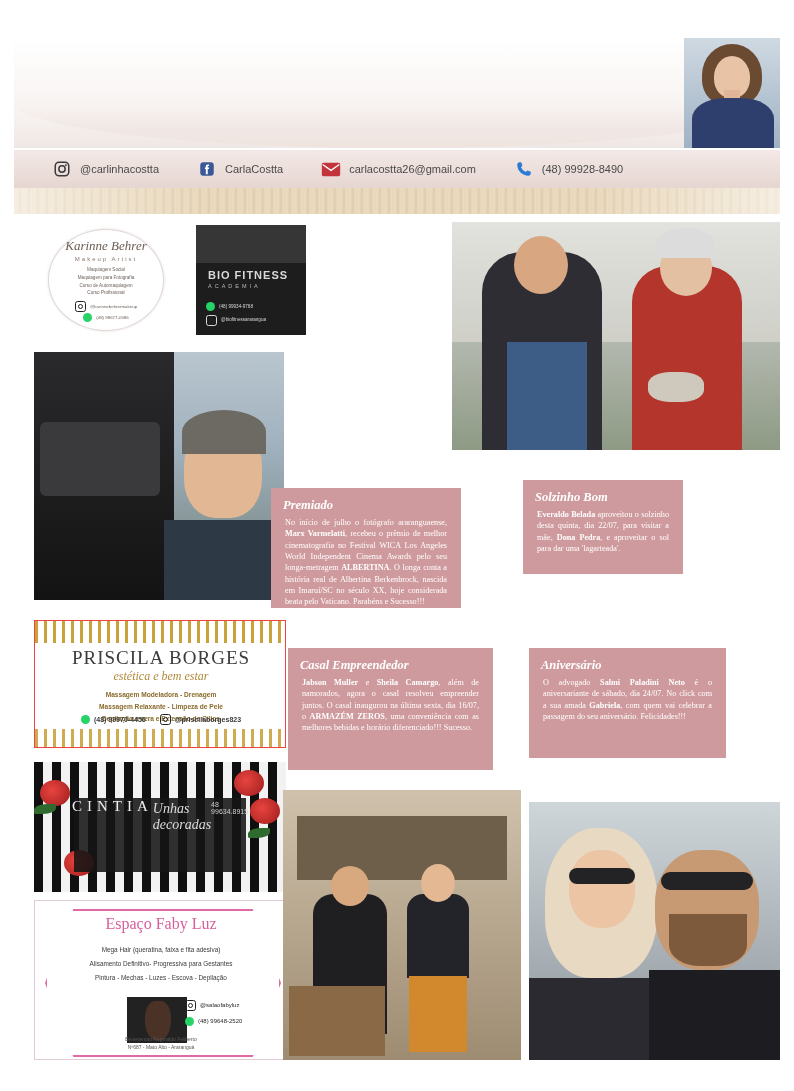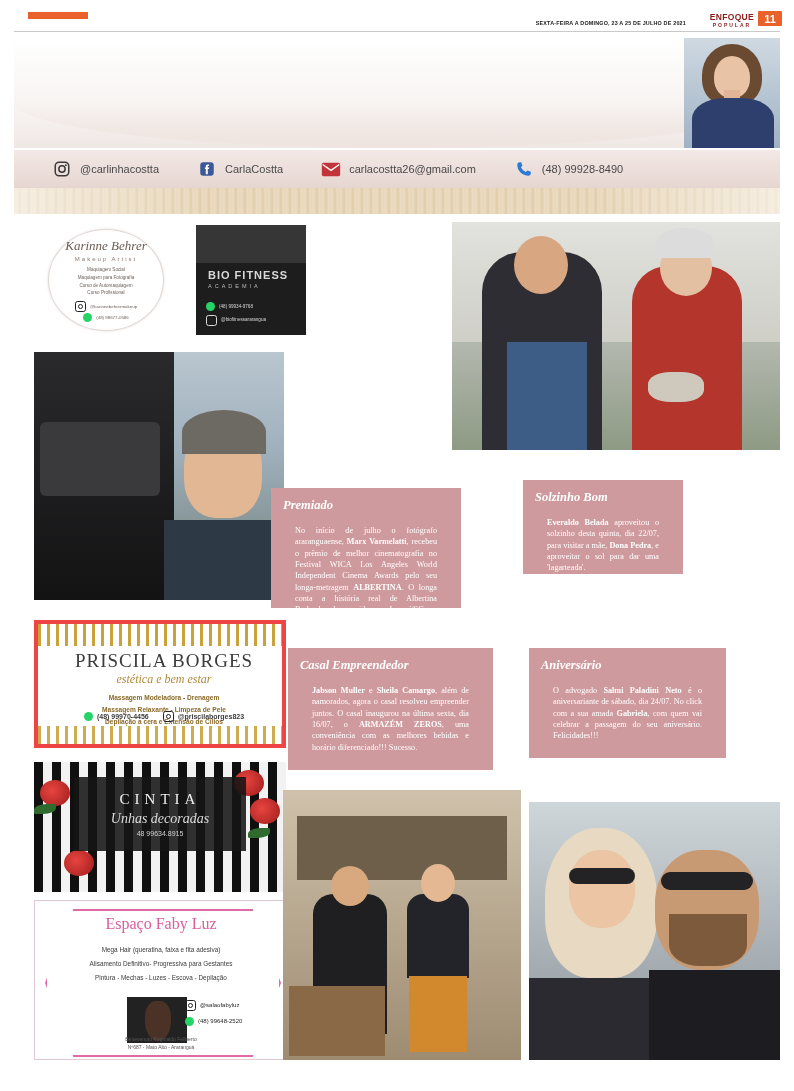--- a/index.html
+++ b/index.html
@@ -52,21 +52,21 @@
   .tanstrip{position:absolute;left:14px;top:188px;width:766px;height:26px;
      background:repeating-linear-gradient(90deg,#e4cfae 0px,#e7d5b6 3px,#dcc39c 6px,#e9dabd 9px);opacity:.85;}
   .tanstrip-fade{position:absolute;left:14px;top:188px;width:766px;height:26px;
      background:linear-gradient(90deg,rgba(255,255,255,.55),rgba(255,255,255,0) 25%,rgba(255,255,255,0) 75%,rgba(255,255,255,.55));}
 
   
   .ad{position:absolute;box-sizing:border-box;overflow:hidden;}
   .photo{position:absolute;overflow:hidden;background:#bbb;}
   .pinkbox{position:absolute;background:#cf9a9d;color:#ffffff;box-sizing:border-box;padding:10px 12px;}
   .pinkbox h3{margin:0 0 4px 0;font-family:"Liberation Serif",serif;font-style:italic;font-size:12.5px;font-weight:bold;color:#ffffff;}
-  .pinkbox p{margin:12px;font-size:8.2px;line-height:1.38;text-align:justify;font-family:"Liberation Serif",serif;}
+  .pinkbox p{margin:2px;font-size:8.2px;line-height:1.38;text-align:justify;font-family:"Liberation Serif",serif;}
   .pinkbox b{font-weight:bold;}
 
   
   .ad-karinne{left:40px;top:225px;width:130px;height:110px;}
   .circle-card{position:absolute;left:8px;top:4px;width:114px;height:100px;border-radius:50%;
     background:#fff;border:1px solid #e3d7d3;box-shadow:0 0 3px rgba(0,0,0,.12);
     display:flex;flex-direction:column;align-items:center;justify-content:center;}
   .kr-name{font-family:"Liberation Serif",serif;font-style:italic;font-size:13px;color:#6b5b52;}
   .kr-sub{font-size:6px;letter-spacing:2px;color:#8a7a70;margin-top:2px;}
   .kr-list{font-size:4.6px;line-height:1.7;color:#6f625b;text-align:center;margin-top:4px;}
@@ -90,39 +90,39 @@
   
   .img-sky{position:absolute;inset:0;}
 
   
   .box-premiado{left:271px;top:488px;width:190px;height:120px;}
   .box-solzinho{left:523px;top:480px;width:160px;height:94px;}
   .box-casal{left:288px;top:648px;width:205px;height:122px;}
   .box-aniver{left:529px;top:648px;width:197px;height:110px;}
 
   
-  .ad-priscila{left:34px;top:620px;width:252px;height:128px;background:#fff;border:4px solid #ef4444;}
+  .ad-priscila{left:34px;top:620px;width:252px;height:128px;background:#fff;border:1px solid #ef4444;}
   .pb-bars{position:absolute;left:0;top:0;width:252px;height:22px;
      background:repeating-linear-gradient(90deg,#caa23c 0px,#caa23c 3px,#ffffff 3px,#ffffff 9px);}
   .pb-bars2{position:absolute;left:0;bottom:0;width:252px;height:18px;
      background:repeating-linear-gradient(90deg,#caa23c 0px,#caa23c 3px,#ffffff 3px,#ffffff 9px);opacity:.9;}
   .pb-name{position:absolute;left:0;top:26px;width:252px;text-align:center;
      font-family:"Liberation Serif",serif;font-size:19px;letter-spacing:1px;color:#3c3c3c;}
   .pb-slog{position:absolute;left:0;top:48px;width:252px;text-align:center;
      font-family:"Liberation Serif",serif;font-style:italic;font-size:12px;color:#b08a3c;}
   .pb-serv{position:absolute;left:0;top:68px;width:252px;text-align:center;font-size:6.6px;
      line-height:1.85;color:#8a6a2a;font-weight:bold;}
   .pb-foot{position:absolute;left:0;bottom:22px;width:252px;display:flex;align-items:center;justify-content:center;gap:14px;}
   .pb-foot span{font-size:7px;font-weight:bold;color:#3c3c3c;}
 
   
   .ad-cintia{left:34px;top:762px;width:252px;height:130px;background:#111;}
   .ct-stripes{position:absolute;inset:0;background:repeating-linear-gradient(90deg,#101010 0px,#101010 9px,#f2f2f2 9px,#f2f2f2 18px);}
-  .ct-panel{position:absolute;left:40px;top:15px;width:172px;height:74px;background:rgba(20,20,20,.88);
-     display:flex;flex-direction:column;align-items:center;justify-content:center;color:#efefef;}
+  .ct-panel{position:absolute;left:40px;top:36px;width:172px;height:74px;background:rgba(20,20,20,.88);
+     display:flex;flex-direction:row;justify-content:center;color:#efefef;}
   .ct-n1{font-size:15px;letter-spacing:5px;font-family:"Liberation Serif",serif;}
   .ct-n2{font-family:"Liberation Serif",serif;font-style:italic;font-size:14px;color:#dcdcdc;margin-top:3px;}
   .ct-n3{font-size:7px;color:#d0d0d0;margin-top:3px;}
   .ct-rose{position:absolute;width:30px;height:26px;background:radial-gradient(circle at 40% 40%,#e8443f,#9d1d1c);border-radius:50%;}
   .ct-leaf{position:absolute;width:22px;height:10px;background:#2f6b2f;border-radius:60% 10% 60% 10%;}
 
   
   .ad-faby{left:34px;top:900px;width:252px;height:160px;background:#fff;border:1px solid #e2c9d8;}
   .fb-diamond{position:absolute;left:10px;top:8px;width:232px;height:144px;border:2px solid #e06aa5;
      clip-path:polygon(12% 0,88% 0,100% 50%,88% 100%,12% 100%,0 50%);}
@@ -137,30 +137,20 @@
   .igbox{display:inline-flex;align-items:center;gap:4px;}
   .sq-ig{width:9px;height:9px;border:1.2px solid #222;border-radius:2.6px;position:relative;display:inline-block;}
   .sq-ig:after{content:"";position:absolute;left:2.2px;top:2.2px;width:3.2px;height:3.2px;border:1.1px solid #222;border-radius:50%;}
   .wa{width:9px;height:9px;border-radius:50%;background:#25d366;display:inline-block;}
 </style>
 </head>
 <body>
 
 <div class="page">
 
-  <div class="topbar">
-    <div class="orange-tab"></div>
-    <div class="topline"></div>
-    <div class="dateline">SEXTA-FEIRA A DOMINGO, 23 A 25 DE JULHO DE 2021</div>
-    <div class="enfoque">
-      <div class="e1">ENFOQUE</div>
-      <div class="e2">POPULAR</div>
-    </div>
-    <div class="pagenum">11</div>
-  </div>
 
   <div class="masthead">
     <div class="mh-swoosh"></div>
     <div class="mh-photo">
       <div class="sky"></div>
       <div class="hair"></div>
       <div class="face"></div>
       <div class="neck"></div>
       <div class="body"></div>
     </div>

